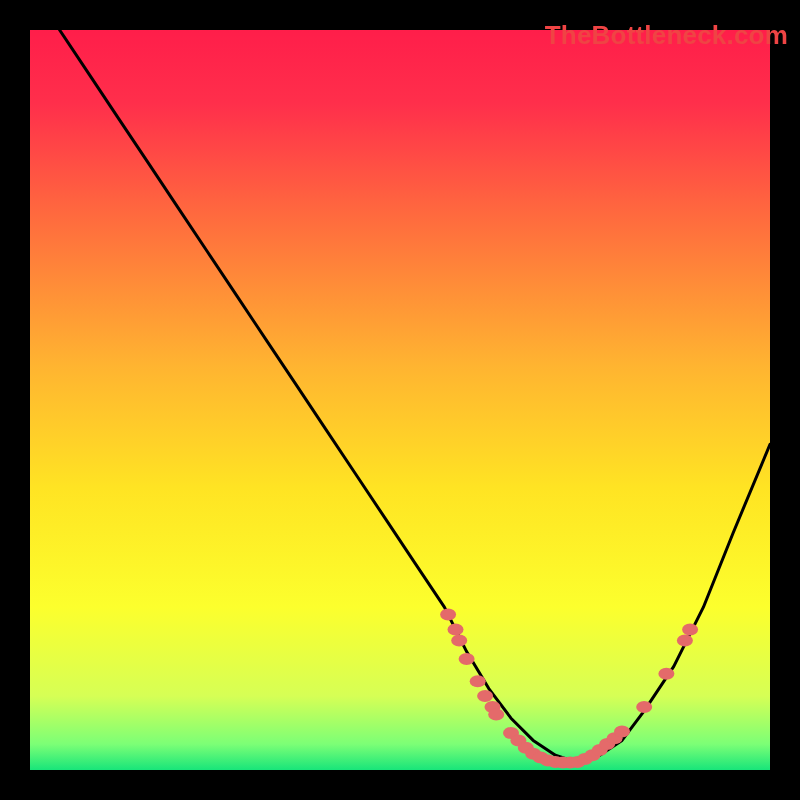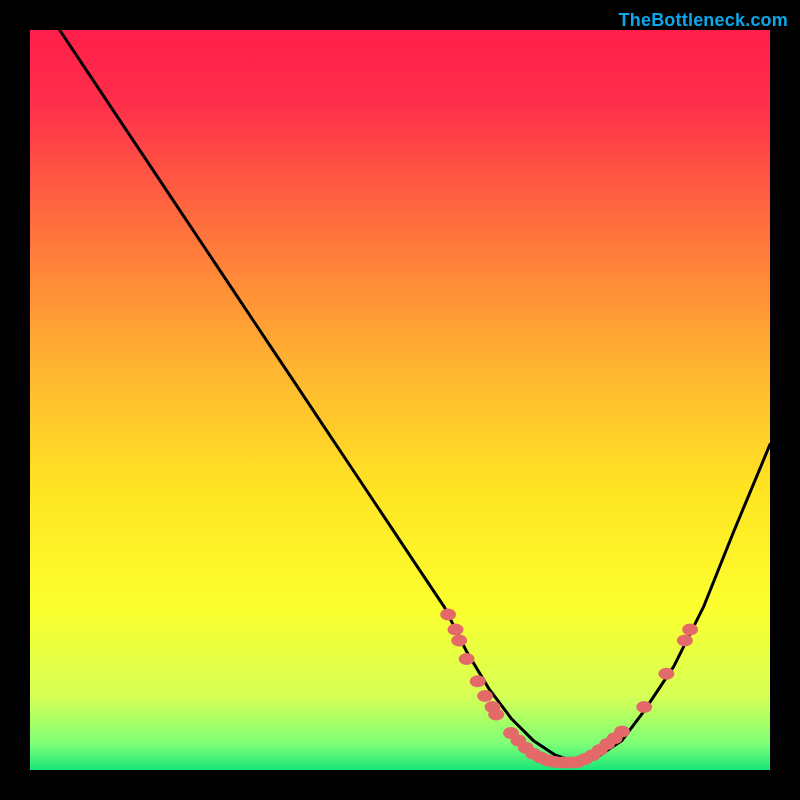--- a/index.html
+++ b/index.html
@@ -28,26 +28,26 @@
   }
   .gradient {
     position: absolute;
     left: 0;
     top: 0;
     width: 100%;
     height: 100%;
   }
   .watermark {
     position: absolute;
-    top: 10px;
+    top: 20px;
     right: 12px;
     font-family: Arial, Helvetica, sans-serif;
-    font-size: 18px;
+    font-size: 26px;
     font-weight: 600;
-    color: #0ea5e9;
+    color: #ef4444;
     letter-spacing: 0.2px;
   }
   svg.curve {
     position: absolute;
     left: 0;
     top: 0;
     width: 100%;
     height: 100%;
   }
 </style>

